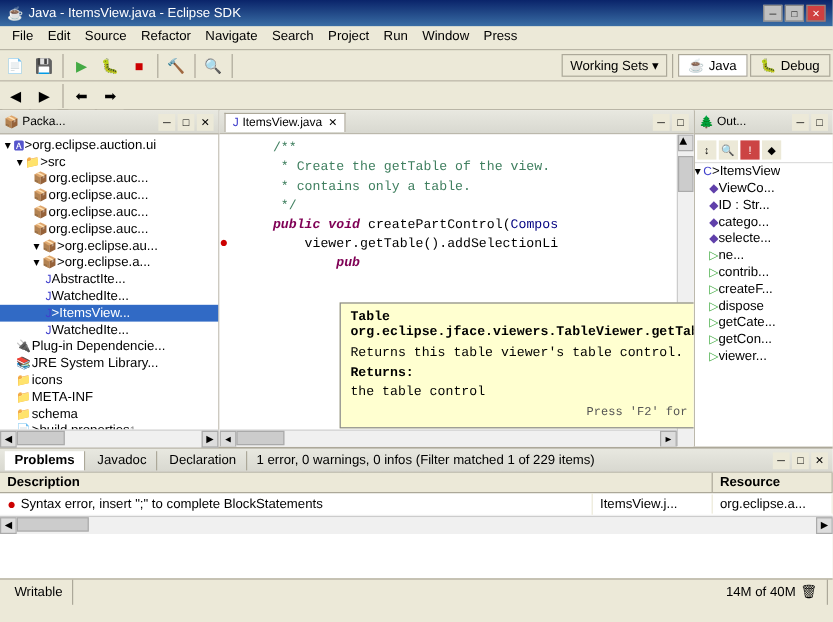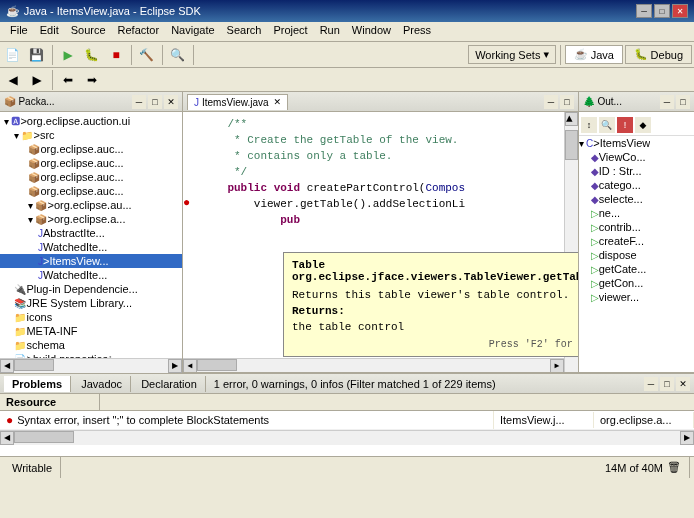--- a/index.html
+++ b/index.html
@@ -184,21 +184,21 @@
       padding: 4px;
       overflow: hidden;
       position: relative;
       color: #000;
     }
     .code-line {
       line-height: 16px;
       white-space: pre;
     }
     .code-comment { color: #3f7f5f; }
-    .code-keyword { color: #7f0055; font-weight: bold; }
+    .code-keyword { color: #7f0055; font-weight: bold; font-style: italic; }
     .code-type { color: #000080; }
 
     
     #tooltip-popup {
       position: absolute;
       top: 140px;
       left: 100px;
       background: #ffffd0;
       border: 1px solid #888;
       padding: 6px 8px;
@@ -244,21 +244,21 @@
     }
     #outline-tree {
       flex: 1;
       overflow: hidden;
       font-size: 11px;
       padding: 2px 0;
     }
 
     
     #problems-area {
-      height: 84px;
+      height: 110px;
       background: white;
       border-top: 2px solid #aca899;
       display: flex;
       flex-direction: column;
     }
     #problems-header {
       background: linear-gradient(to bottom, #e8e8e0, #d8d8d0);
       border-bottom: 1px solid #aca899;
       height: 20px;
       display: flex;
@@ -740,20 +740,21 @@
     <div class="problems-tab active">Problems</div>
     <div class="problems-tab">Javadoc</div>
     <div class="problems-tab">Declaration</div>
     <div style="flex:1;padding:2px 6px;font-size:11px;">1 error, 0 warnings, 0 infos (Filter matched 1 of 229 items)</div>
     <span class="tb-btn" style="width:14px;height:14px;font-size:9px;">─</span>
     <span class="tb-btn" style="width:14px;height:14px;font-size:9px;">□</span>
     <span class="tb-btn" style="width:14px;height:14px;font-size:9px;">✕</span>
   </div>
 
   <div id="problems-table-header">
+    <div class="pt-col pt-col-desc">Description</div>
     <div class="pt-col pt-col-res">Resource</div>
   </div>
 
   <div id="problems-rows">
     <div class="problem-row">
       <div class="pr-cell pr-cell-desc">
         <span class="error-icon">●</span>
         <span>Syntax error, insert ";" to complete BlockStatements</span>
       </div>
       <div class="pr-cell pr-cell-res">ItemsView.j...</div>

